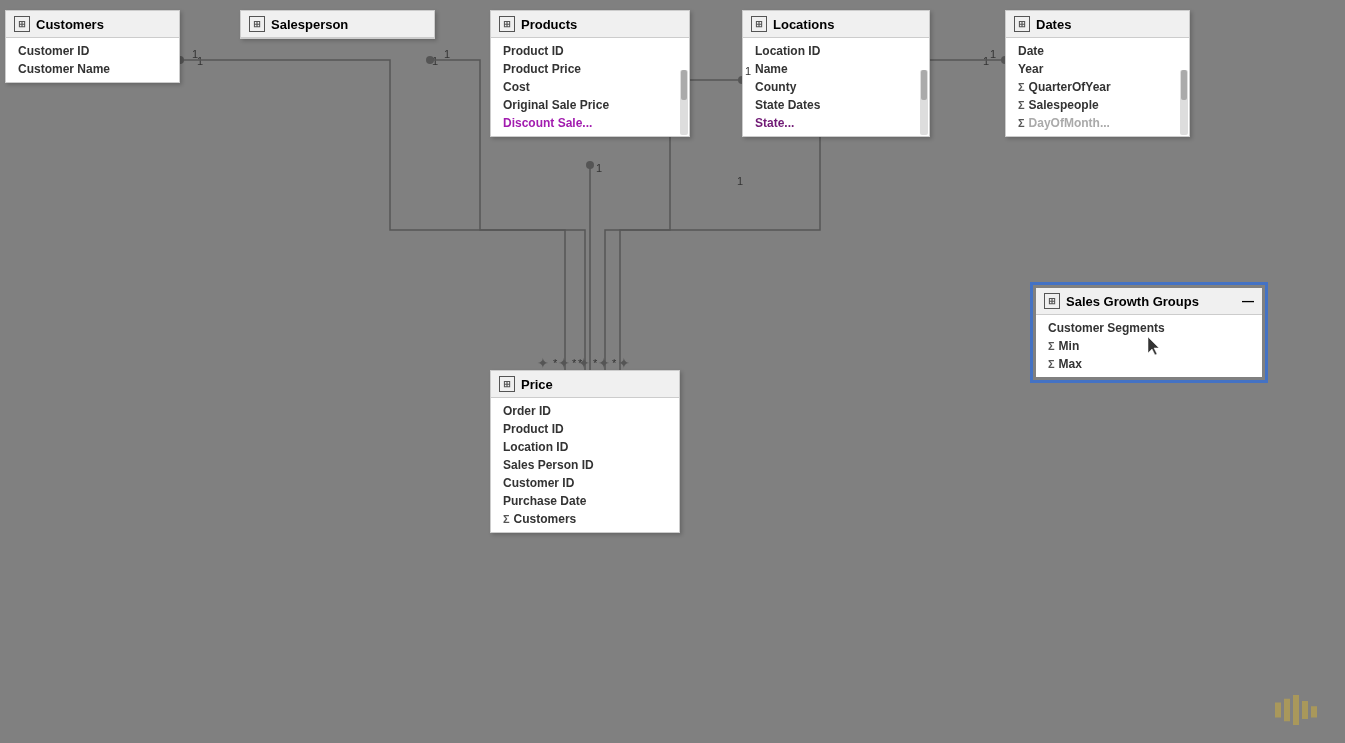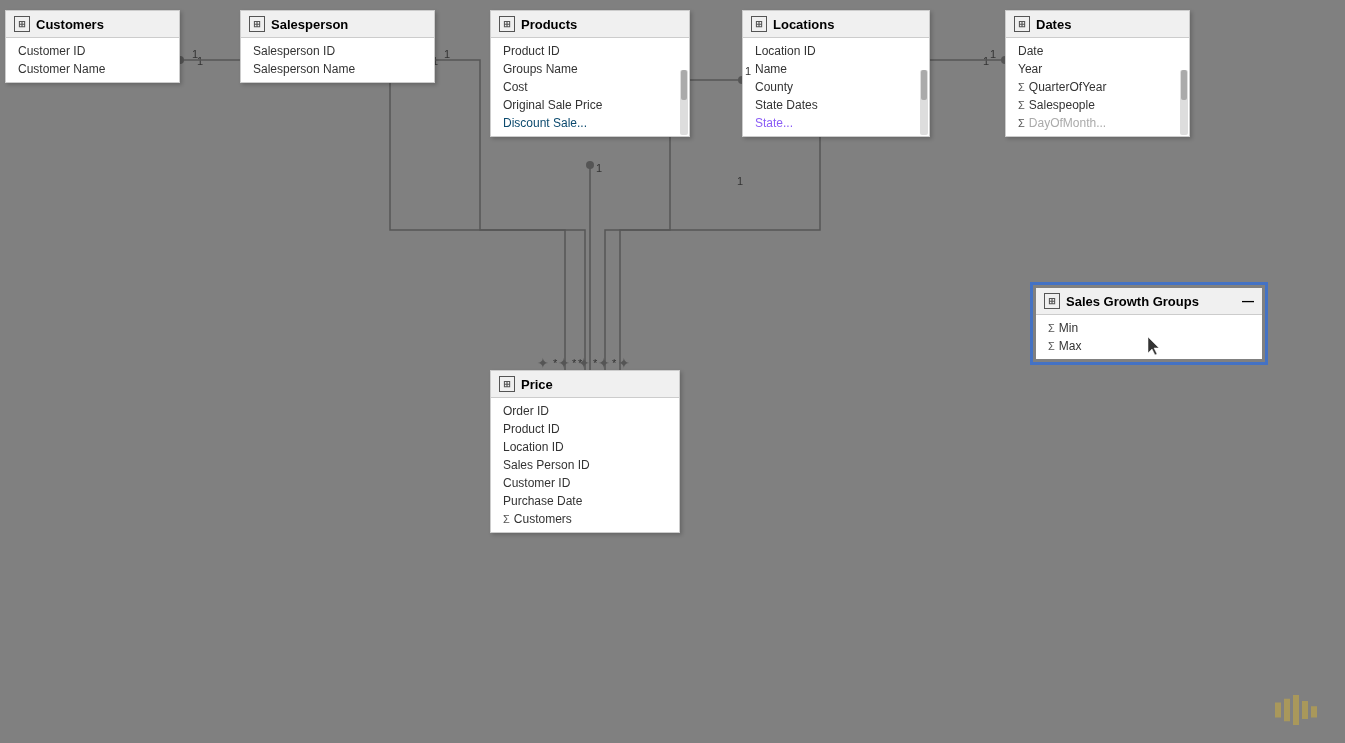--- a/index.html
+++ b/index.html
@@ -41,20 +41,21 @@
       justify-content: center;
       width: 16px;
       height: 16px;
       border: 1.5px solid #555;
       font-size: 9px;
       color: #555;
     }
     .table-body {
       padding: 4px 0;
       overflow: hidden;
+      font-weight: bold;
     }
     .table-field {
       padding: 2px 12px;
       font-size: 12px;
       color: #333;
       white-space: nowrap;
       display: flex;
       align-items: center;
       gap: 4px;
     }
@@ -172,49 +173,41 @@
         <span>Customer Name</span>
       </div>
     </div>
   </div>
 
   <div class="table-card" style="left:240px; top:10px; width:195px;">
     <div class="table-header">
       <span class="table-icon">⊞</span>
       <span>Salesperson</span>
     </div>
-    <div class="table-body">
-      <div class="table-field">
-        <span>Salesperson ID</span>
-      </div>
-      <div class="table-field">
-        <span>Salesperson Name</span>
-      </div>
-    </div>
   </div>
 
   <div class="table-card" style="left:490px; top:10px; width:200px; position:absolute;">
     <div class="table-header">
       <span class="table-icon">⊞</span>
       <span>Products</span>
     </div>
     <div class="table-body" style="position:relative; padding-right:14px;">
       <div class="table-field">
           <span>Product ID</span>
         </div>
       <div class="table-field">
-          <span>Groups Name</span>
+          <span>Product Price</span>
         </div>
       <div class="table-field">
           <span>Cost</span>
         </div>
       <div class="table-field">
           <span>Original Sale Price</span>
         </div>
-      <div class="table-field" style="color:#0c4a6e;">
+      <div class="table-field" style="color:#a21caf;">
           <span>Discount Sale...</span>
         </div>
       <div class="scroll-indicator">
         <div class="scroll-thumb"></div>
       </div>
     </div>
   </div>
 
   <div class="table-card" style="left:742px; top:10px; width:188px;">
     <div class="table-header">
@@ -227,21 +220,21 @@
         </div>
       <div class="table-field">
           <span>Name</span>
         </div>
       <div class="table-field">
           <span>County</span>
         </div>
       <div class="table-field">
           <span>State Dates</span>
         </div>
-      <div class="table-field" style="color:#8b5cf6;align-items:flex-end;">
+      <div class="table-field" style="color:#701a75;align-items:flex-end;">
           <span>State...</span>
         </div>
       <div class="scroll-indicator">
         <div class="scroll-thumb"></div>
       </div>
     </div>
   </div>
 
   <div class="table-card" style="left:1005px; top:10px; width:185px;">
     <div class="table-header">
@@ -305,20 +298,23 @@
   </div>
 
   <div class="sgg-outer" style="left:1030px; top:282px; width:238px;">
     <div class="sgg-inner table-card" style="position:relative; border:none; box-shadow:none;">
       <div class="table-header">
         <span class="table-icon">⊞</span>
         <span>Sales Growth Groups</span>
         <span style="margin-left:auto; cursor:pointer; font-size:12px;">—</span>
       </div>
       <div class="table-body">
+        <div class="table-field">
+          <span>Customer Segments</span>
+        </div>
         <div class="table-field">
           <span class="field-sigma">Σ</span>
           <span>Min</span>
         </div>
         <div class="table-field">
           <span class="field-sigma">Σ</span>
           <span>Max</span>
         </div>
       </div>
     </div>

